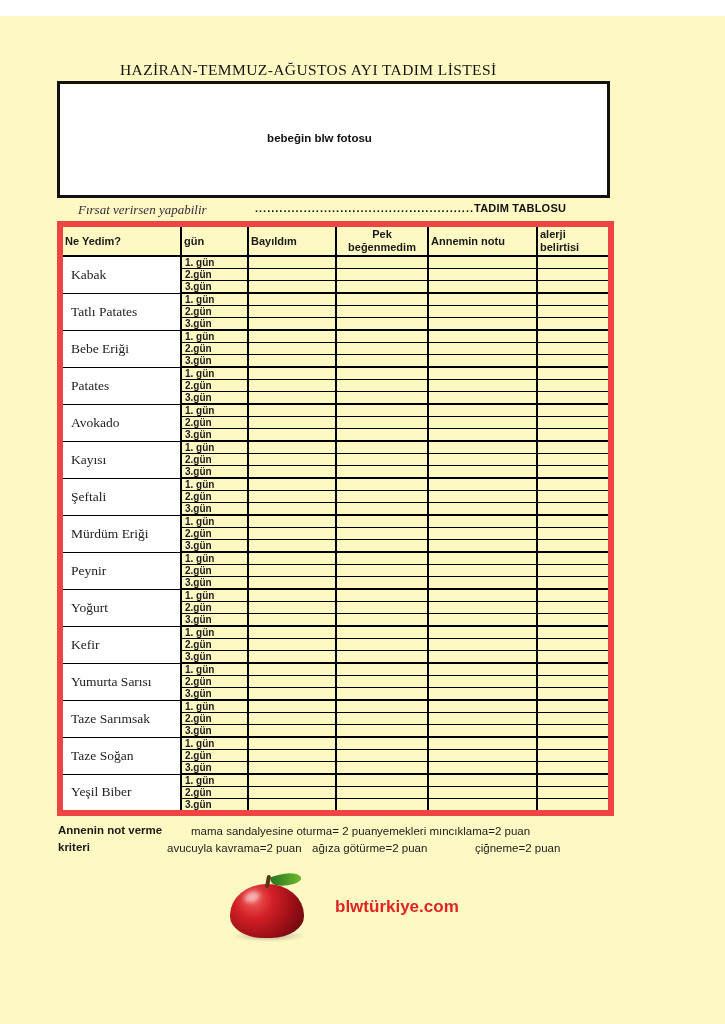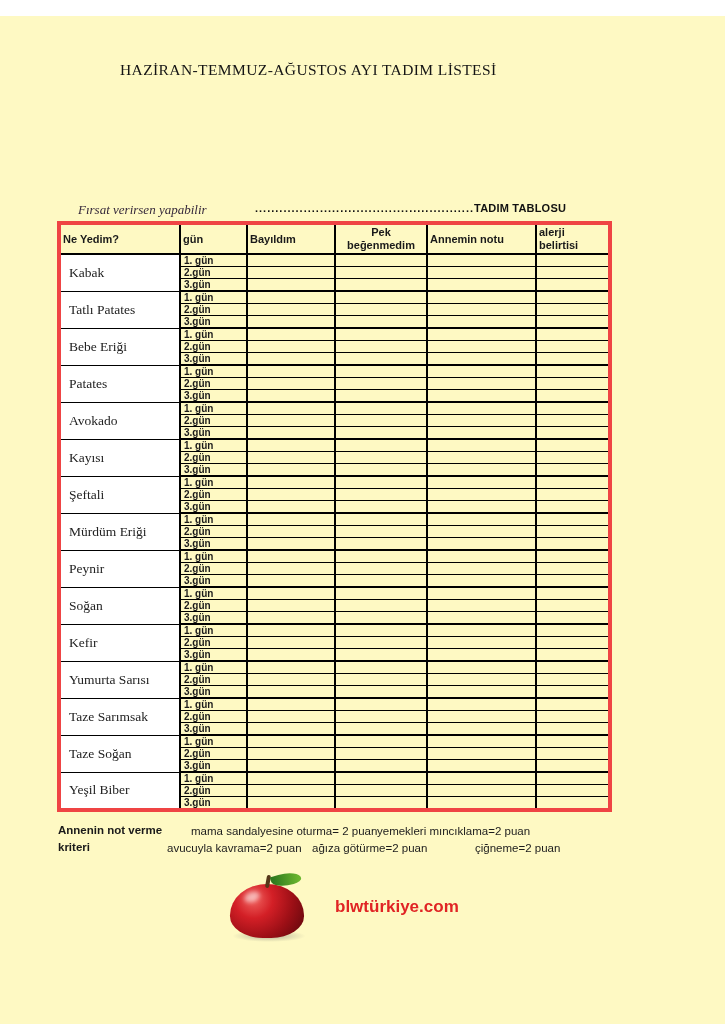--- a/index.html
+++ b/index.html
@@ -51,21 +51,21 @@
   .tadim-line {
     position:absolute; left:255px; top:186px; z-index:2; white-space:nowrap;
     font-size:11px; font-weight:bold; color:#111; letter-spacing:.2px;
   }
   .tadim-dots { letter-spacing:1px; }
 
   
   .tasting-table-wrap { position:absolute; left:57px; top:205px; }
   table.tasting {
     border-collapse:collapse; table-layout:fixed; width:551px;
-    border:4px solid #ef4444;
+    border:6px solid #ef4444;
   }
   table.tasting th, table.tasting td {
     border-left:2px solid #000; border-right:2px solid #000;
     overflow:hidden; white-space:nowrap;
   }
   table.tasting thead th {
     border-bottom:2px solid #000; border-top:2px solid #000;
     height:31px; font-size:11px; font-weight:bold; text-align:left;
     padding:1px 2px; vertical-align:middle; line-height:13px;
   }
@@ -128,20 +128,23 @@
     font-size:17px; font-weight:bold; color:#e02424; white-space:nowrap;
   }
 </style>
 </head>
 <body>
 
 <div class="page">
 
   <div class="doc-title">HAZİRAN-TEMMUZ-AĞUSTOS AYI TADIM LİSTESİ</div>
 
+  <div class="photo-box">
+    <div class="photo-box-label">bebeğin blw fotosu</div>
+  </div>
 
   <div class="logo-tagline">Fırsat verirsen yapabilir</div>
 
   <div class="tadim-line"><span class="tadim-dots">......................................................</span><span>TADIM TABLOSU</span></div>
 
   <div class="tasting-table-wrap">
     <table class="tasting">
       <colgroup>
         <col style="width:121px">
           <col style="width:67px">
@@ -353,21 +356,21 @@
             <td class="entry-cell"></td>
           </tr>
           <tr class="group-end">
             <td class="day-cell">3.gün</td>
             <td class="entry-cell"></td>
             <td class="entry-cell"></td>
             <td class="entry-cell"></td>
             <td class="entry-cell"></td>
           </tr>
           <tr class="sub">
-            <td class="food-cell" rowspan="3">Soğan</td>
+            <td class="food-cell" rowspan="3">Yoğurt</td>
             <td class="day-cell">1. gün</td>
             <td class="entry-cell"></td>
             <td class="entry-cell"></td>
             <td class="entry-cell"></td>
             <td class="entry-cell"></td>
           </tr>
           <tr class="sub">
             <td class="day-cell">2.gün</td>
             <td class="entry-cell"></td>
             <td class="entry-cell"></td>

